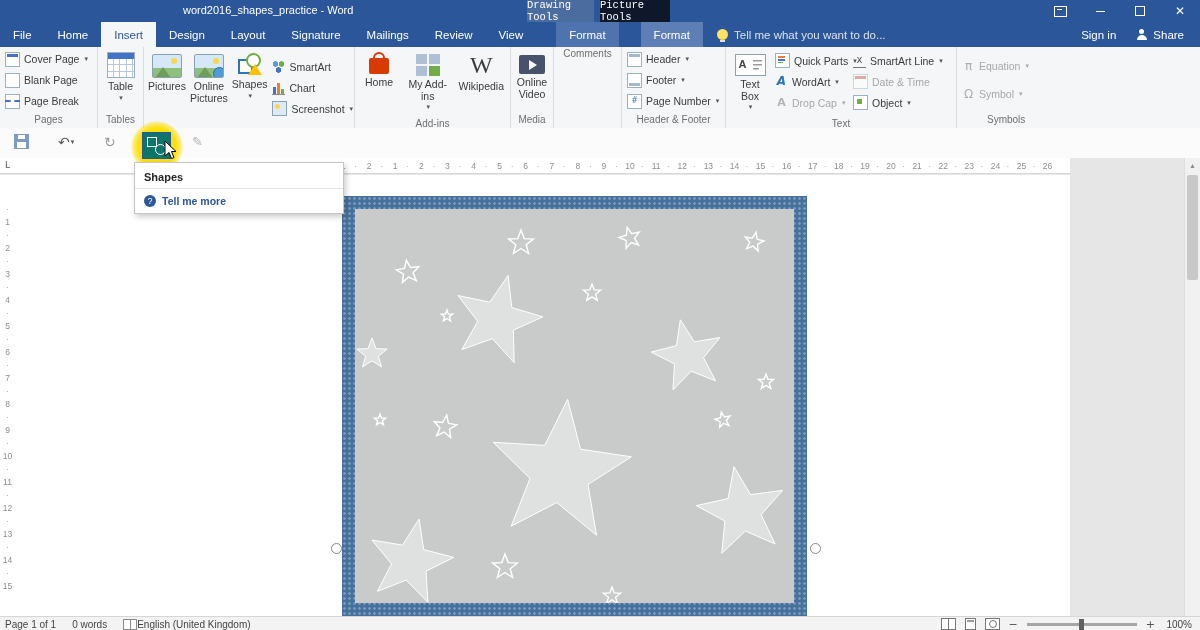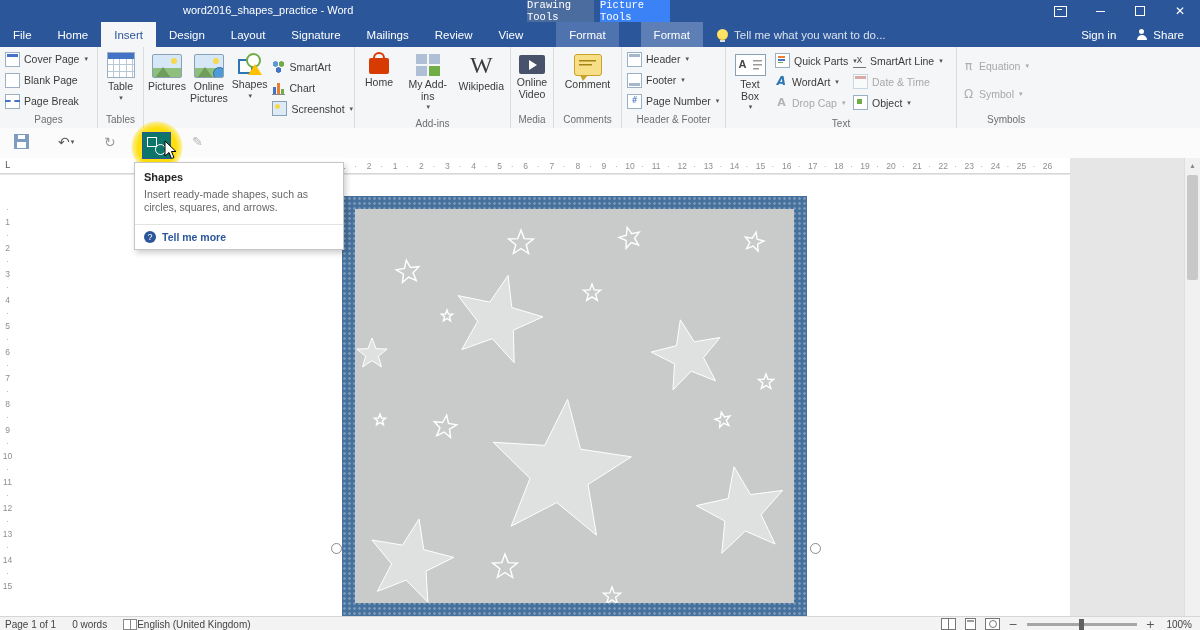--- a/index.html
+++ b/index.html
@@ -5,21 +5,21 @@
   html,body{margin:0;padding:0;}
   body{width:1200px;height:630px;overflow:hidden;font-family:"Liberation Sans",sans-serif;background:#e6e6e6;}
   .app{position:relative;width:1200px;height:630px;}
   .glyph{font-family:"DejaVu Sans",sans-serif;}
 
   
   .titlebar{position:absolute;top:0;left:0;width:1200px;height:22px;background:#2b579a;color:#fff;font-size:11px;}
   .title-text{position:absolute;left:183px;top:4px;white-space:nowrap;}
   .ctx-hdr{position:absolute;top:0;height:22px;font-size:10.5px;display:flex;align-items:center;justify-content:center;font-family:Liberation Mono, monospace;}
   .ctx-drawing{left:527px;width:67px;background:#4b6c9e;}
-  .ctx-picture{left:600px;width:70px;background:#3b82f6;}
+  .ctx-picture{left:600px;width:70px;background:#0f172a;}
   .win-controls{position:absolute;right:0;top:0;height:22px;display:flex;align-items:center;}
   .win-btn{width:40px;height:22px;display:flex;align-items:center;justify-content:center;}
   .ic-ribbonopts{width:11px;height:9px;border:1px solid #fff;position:relative;}
   .ic-ribbonopts::after{content:"";position:absolute;left:2px;top:2px;width:5px;height:0;border-top:1px solid #fff;}
   .ic-min{width:9px;height:1px;background:#fff;}
   .ic-max{width:8px;height:8px;border:1px solid #fff;}
   .ic-close{font-size:12px;line-height:1;}
 
   
   .tabrow{position:absolute;top:22px;left:0;width:1200px;height:25px;background:#2b579a;display:flex;align-items:stretch;color:#fff;font-size:11.5px;}
@@ -338,26 +338,20 @@
         <div class="bigbtn" style="width:100%">
           <span class="bi bi-video"></span>
           <span class="lbl">Online Video</span>
         </div>
       </div>
       <div class="rg-label">Media</div>
     </div>
 
 
     <div class="rgroup" style="width:67px">
-      <div class="rg-body">
-        <div class="bigbtn" style="width:100%">
-          <span class="bi bi-comment"></span>
-          <span class="lbl">Comment</span>
-        </div>
-      </div>
       <div class="rg-label">Comments</div>
     </div>
 
     <div class="rgroup" style="width:103px">
       <div class="rg-body">
           <div class="smallcol" style="width:100%">
         <div class="smallbtn">
               <span class="si si-header"></span>
               <span>Header</span>
               <span class="dd glyph">▾</span>
@@ -457,21 +451,20 @@
   </div>
 
   <div class="hl-circle"></div>
   <div class="qat-hl-btn"></div>
   <svg class="cursor" width="14" height="20" viewBox="0 0 14 20">
     <path d="M1,1 L1,16 L5,12.5 L7.5,18.5 L10,17.5 L7.5,11.5 L12,11.5 Z" fill="#fff" stroke="#000" stroke-width="1"></path>
   </svg>
 
   <div class="tooltip">
     <div class="tt-title">Shapes</div>
-    <div class="tt-body">Insert ready-made shapes, such as circles, squares, and arrows.</div>
     <div class="tt-foot">
       <span class="tt-help">?</span>
       <span class="tt-link">Tell me more</span>
     </div>
   </div>
 
   <div class="docarea">
     <div class="corner glyph">L</div>
     <div class="hruler">
       <div class="hnums">

